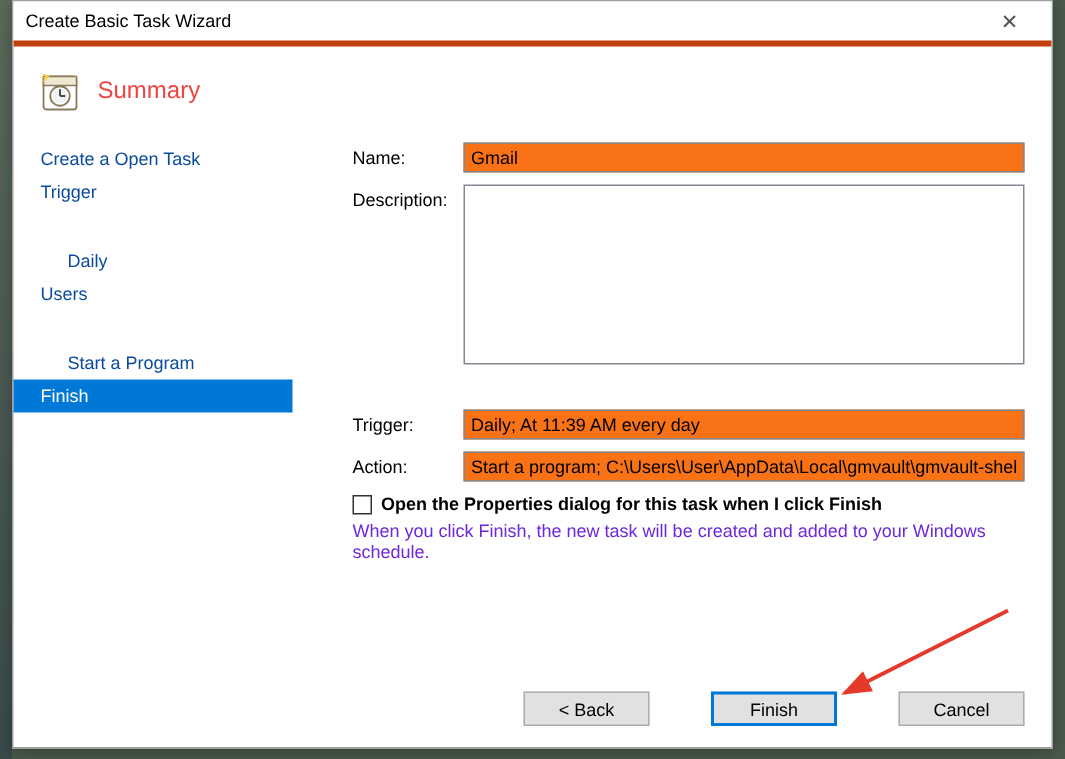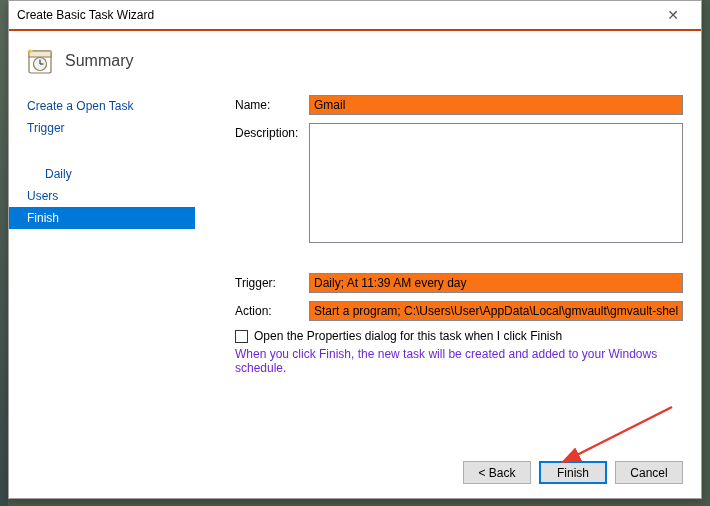--- a/index.html
+++ b/index.html
@@ -22,21 +22,21 @@
     background: #ffffff;
     border: 1px solid #a0a0a0;
     box-shadow: 0 2px 10px rgba(0,0,0,0.3);
   }
   .titlebar {
     height: 30px;
     display: flex;
     align-items: center;
     padding: 0 8px;
     background: #ffffff;
-    border-bottom: 2px solid #c2410c;
+    border-bottom: 4px solid #c2410c;
   }
   .titlebar-title {
     flex: 1;
     font-size: 12px;
     color: #000;
   }
   .titlebar-close {
     width: 40px;
     height: 22px;
     display: flex;
@@ -53,21 +53,21 @@
     gap: 12px;
   }
   .wizard-icon {
     width: 28px;
     height: 28px;
     position: relative;
   }
   .wizard-icon svg { width: 28px; height: 28px; }
   .header-title {
     font-size: 16px;
-    color: #404040;
+    color: #ef4444;
   }
   .content {
     display: flex;
     height: 365px;
   }
   .sidebar {
     width: 186px;
     padding-left: 14px;
     padding-top: 0;
   }
@@ -119,49 +119,51 @@
     font-size: 12px;
     height: 120px;
     resize: none;
   }
   .checkbox-row {
     display: flex;
     align-items: center;
     gap: 6px;
     margin-top: 0;
     margin-bottom: 4px;
+    font-weight: bold;
   }
   .checkbox {
     width: 13px;
     height: 13px;
     border: 1px solid #333;
     background: #fff;
   }
   .note-text {
     color: #6d28d9;
     margin-bottom: 6px;
   }
   .buttons-row {
     position: absolute;
     right: 18px;
     bottom: 14px;
     display: flex;
     gap: 8px;
   }
   .btn {
-    width: 68px;
+    width: 84px;
     height: 23px;
     border: 1px solid #adadad;
     background: #e1e1e1;
     font-family: inherit;
     font-size: 12px;
     cursor: default;
     display: flex;
     align-items: center;
     justify-content: center;
+    margin-left: 33px;
   }
   .btn.default {
     border: 2px solid #0078d7;
     background: #e1e1e1;
   }
   .arrow {
     position: absolute;
     pointer-events: none;
   }
   
@@ -199,20 +201,21 @@
     </div>
     <div class="header-title">Summary</div>
   </div>
 
   <div class="content">
     <div class="sidebar">
       <div class="sidebar-item">Create a Open Task</div>
       <div class="sidebar-item">Trigger</div>
       <div class="sidebar-item sidebar-sub">Daily</div>
       <div class="sidebar-item">Users</div>
+      <div class="sidebar-item sidebar-sub">Start a Program</div>
       <div class="sidebar-item selected">Finish</div>
     </div>
 
     <div class="main">
       <div class="form-row">
         <div class="form-label">Name:</div>
         <input class="form-input" value="Gmail" style="">
       </div>
       <div class="form-row">
         <div class="form-label">Description:</div>

